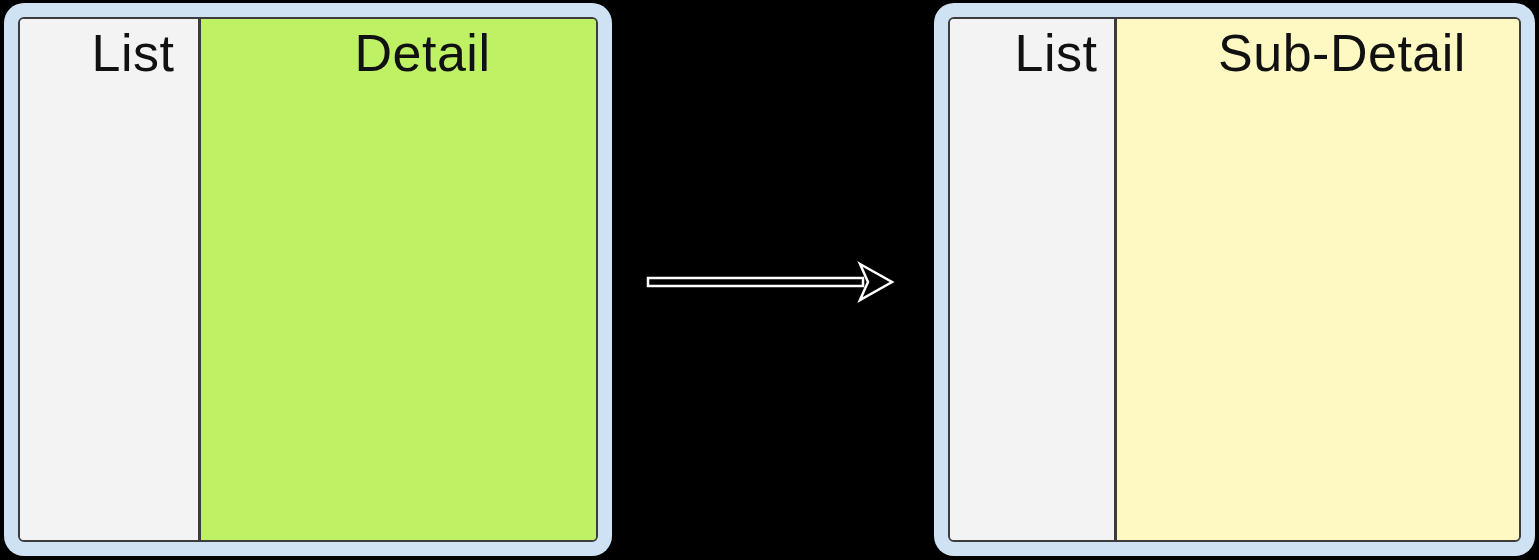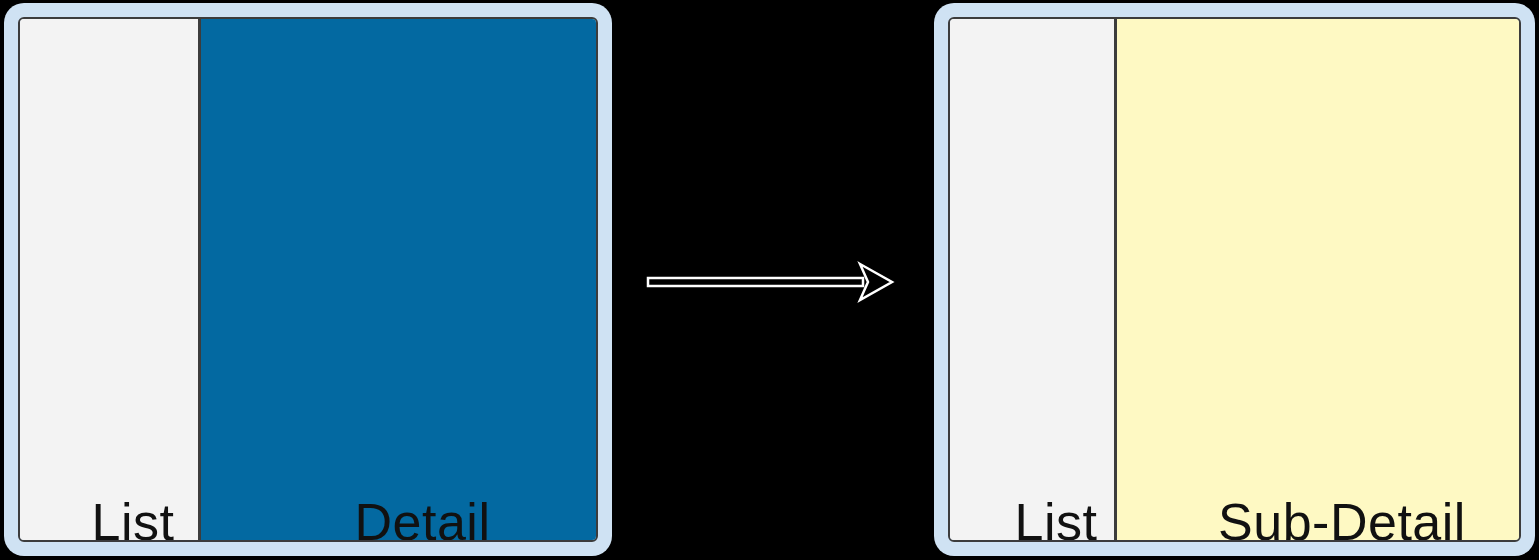--- a/index.html
+++ b/index.html
@@ -30,21 +30,21 @@
   .screen {
     height: 100%;
     box-sizing: border-box;
     border: 2px solid #3c3c3c;
     border-radius: 6px;
     display: flex;
     overflow: hidden;
   }
   .pane {
     display: flex;
-    align-items: flex-end;
+    align-items: flex-start;
     justify-content: center;
     box-sizing: border-box;
     padding-left: 48px;
   }
   .pane.primary {
     border-right: 3px solid #3c3c3c;
     flex: 0 0 auto;
   }
   .device.before .pane.primary { width: 181px; }
   .device.after  .pane.primary { width: 167px; }
@@ -68,21 +68,21 @@
 </head>
 <body>
 
 <div class="stage" style="background: rgb(0, 0, 0);">
 
   <div class="device before" style="background: rgb(207, 226, 243);">
     <div class="screen">
       <div class="pane primary" style="background: rgb(243, 243, 243);">
         <span class="pane-label" style="color: rgb(17, 17, 17);">List</span>
       </div>
-      <div class="pane secondary" style="background: #0369a1;">
+      <div class="pane secondary" style="background: #bef264;">
         <span class="pane-label" style="color: rgb(17, 17, 17);">Detail</span>
       </div>
     </div>
   </div>
 
   <div class="arrow-wrap" style="color: rgb(255, 255, 255);">
     <svg width="250" height="48" viewBox="0 0 250 48" aria-hidden="true">
       <rect x="2" y="20" width="215" height="8" fill="#000000" stroke="currentColor" stroke-width="2.5"></rect>
       <polygon points="214,6 246,24 214,42 222,24" fill="#000000" stroke="currentColor" stroke-width="2.5" stroke-linejoin="miter"></polygon>
     </svg>

